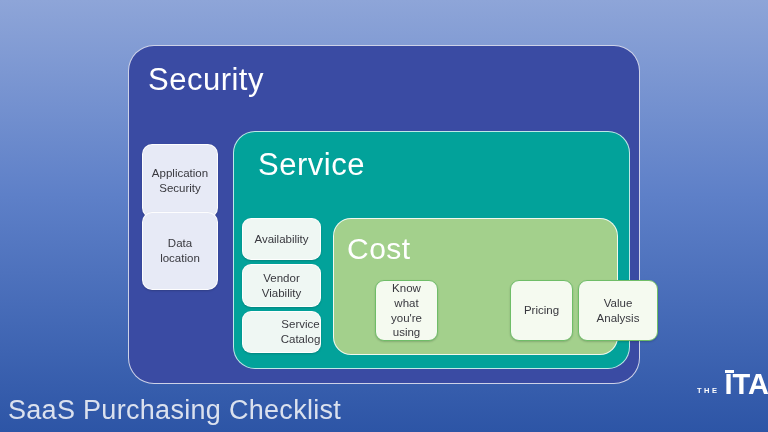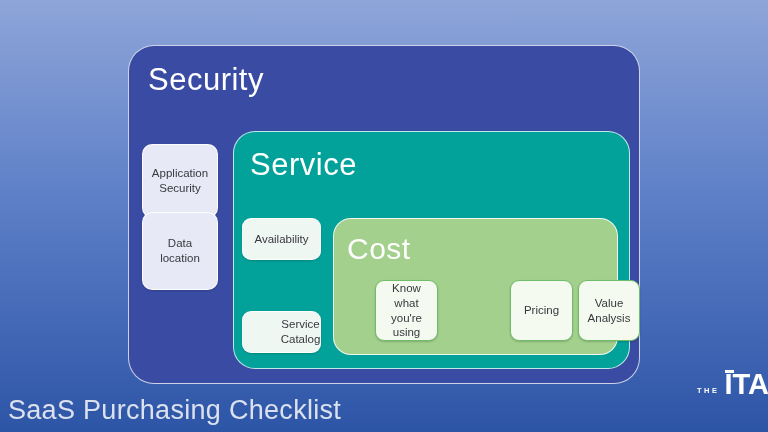--- a/index.html
+++ b/index.html
@@ -26,21 +26,21 @@
   .cost{
     left:99px;top:86px;width:285px;height:137px;
     background:#A3D08C;border:1px solid rgba(255,255,255,.85);
     border-radius:18px;
   }
   .zone-title{
     position:absolute;color:#fff;font-weight:400;line-height:1;
     letter-spacing:.5px;white-space:nowrap;
   }
   .security>.zone-title{left:19px;top:18px;font-size:31px;}
-  .service>.zone-title{left:16px;top:17px;font-size:31px;}
+  .service>.zone-title{left:24px;top:17px;font-size:31px;}
   .cost>.zone-title{left:13px;top:15px;font-size:30px;}
 
   
   .card{
     position:absolute;box-sizing:border-box;
     display:flex;align-items:center;justify-content:center;text-align:center;
     color:#38383E;font-size:11.5px;line-height:1.3;
     border-radius:10px;padding:3px 4px;
     box-shadow:0 1px 2px rgba(0,0,0,.18);
   }
@@ -49,21 +49,21 @@
   .sec-card.c1{top:166px;height:78px;}
   .sec-card.c2{top:249px;height:74px;}
   .svc-card{background:#EFF7F3;border:1px solid rgba(255,255,255,.9);width:79px;left:8px;border-radius:9px;}
   .svc-card.c0{top:86px;height:42px;}
   .svc-card.c1{top:132px;height:43px;}
   .svc-card.c2{top:179px;height:42px;padding-left:42px;}
   .cost-card{background:#F5FAF0;border:1.5px solid #6FBD68;top:61px;height:61px;border-radius:9px;margin-left:33px;}
   .cost-card.c0{left:8px;width:63px;}
   .cost-card.c1{left:76px;width:63px;}
   .cost-card.c2{left:143px;width:63px;}
-  .cost-card.c3{left:211px;width:62px;}
+  .cost-card.c3{left:211px;width:80px;}
 
   
   .footer-title{
     position:absolute;left:8px;top:397px;
     color:#DBE1EE;font-size:27px;line-height:1;letter-spacing:.3px;white-space:nowrap;
   }
 
   
   .logo{
     position:absolute;left:692px;top:372px;width:72px;
@@ -100,20 +100,23 @@
     <div class="card sec-card c1">
       <span>Data location</span>
     </div>
 
     <div class="box service">
       <div class="zone-title">Service</div>
 
       <div class="card svc-card c0">
         <span>Availability</span>
       </div>
+      <div class="card svc-card c1">
+        <span>Vendor Viability</span>
+      </div>
       <div class="card svc-card c2">
         <span>Service Catalog</span>
       </div>
 
       <div class="box cost">
         <div class="zone-title">Cost</div>
 
         <div class="card cost-card c0">
           <span>Know what you're using</span>
         </div>

